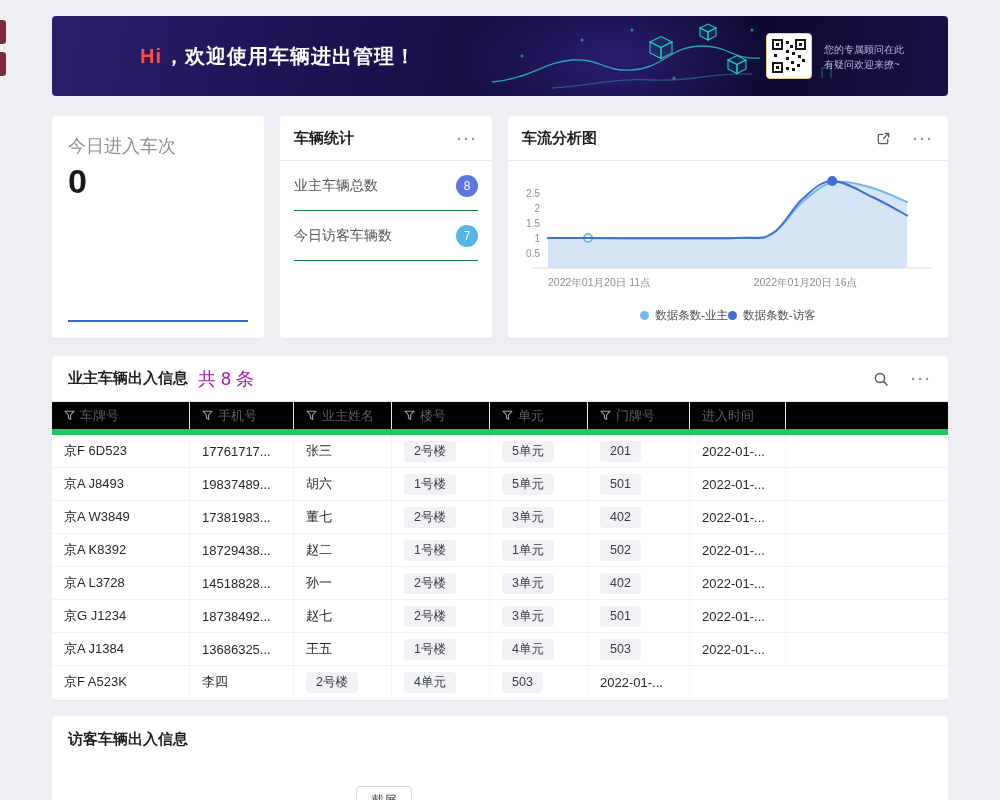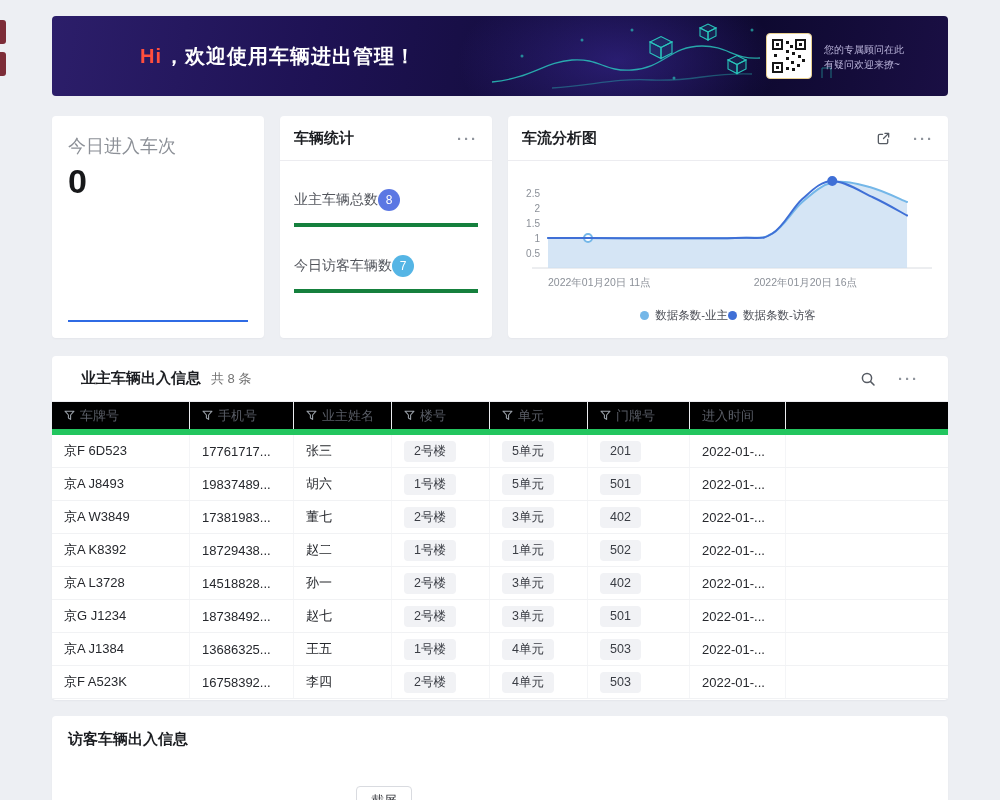--- a/index.html
+++ b/index.html
@@ -29,35 +29,35 @@
   .today-card{left:52px;top:116px;width:212px;height:222px}
   .today-title{padding:18px 16px 0;font-size:18px;color:#8c9097}
   .today-value{padding:4px 16px 0;font-size:34px;font-weight:600;color:#17181a}
   .today-line{position:absolute;left:16px;right:16px;bottom:16px;height:2px;background:#2f6be4}
 
   .stats-card{left:280px;top:116px;width:212px;height:222px}
   .card-head{height:45px;display:flex;align-items:center;padding:0 14px;border-bottom:1px solid #ececf0}
   .card-title{font-size:15px;font-weight:bold;color:#1c1e22}
   .head-right{margin-left:auto;display:flex;align-items:center;gap:22px}
   .more{color:#8f949c;font-size:15px;font-weight:bold;letter-spacing:2px;cursor:pointer;line-height:1}
-  .stats-row{height:50px;display:flex;align-items:center;justify-content:flex-start;margin:16px 14px;border-bottom:4px solid #15803d}
+  .stats-row{height:50px;display:flex;align-items:center;justify-content:space-between;margin:0 14px;border-bottom:1px solid #15803d}
   .stats-label{font-size:14px;color:#52555c}
   .badge{min-width:22px;height:22px;border-radius:50%;color:#fff;font-size:12px;display:flex;align-items:center;justify-content:center}
 
   
   .chart-card{left:508px;top:116px;width:440px;height:222px}
   .chart-svg{position:absolute;left:14px;top:58px}
   .chart-legend{position:absolute;left:0;right:0;top:192px;display:flex;justify-content:center;}
   .legend-item{display:flex;align-items:center;gap:6px;font-size:11.5px;color:#4a4d55}
   .legend-dot{width:9px;height:9px;border-radius:50%}
 
   
   .table-card{left:52px;top:356px;width:896px;height:344px;overflow:hidden}
-  .table-card .card-head{height:46px;padding:0 29px}
-  .count{font-size:13px;color:#737373;margin-left:10px;font-weight:normal}
+  .table-card .card-head{height:46px;padding:0 16px}
+  .count{font-size:18px;color:#a21caf;margin-left:10px;font-weight:normal}
   .thead{display:flex;height:33px;background:#000000;border-bottom:6px solid #22c55e}
   .th{display:flex;align-items:center;gap:5px;padding:0 12px;font-size:13px;color:#595d66;border-right:1px solid #ebecef}
   .tr{display:flex;height:33px;border-bottom:1px solid #f1f2f4;align-items:center;background:#fff}
   .td{padding:0 12px;font-size:13px;color:#26282d;border-right:1px solid #f4f5f7;height:100%;display:flex;align-items:center;overflow:hidden;white-space:nowrap}
   .th:nth-child(1),.td:nth-child(1){width:138px}
   .th:nth-child(2),.td:nth-child(2){width:104px}
   .th:nth-child(3),.td:nth-child(3){width:98px}
   .th:nth-child(4),.td:nth-child(4){width:98px}
   .th:nth-child(5),.td:nth-child(5){width:98px}
   .th:nth-child(6),.td:nth-child(6){width:102px}
@@ -372,21 +372,20 @@
           <span class="pill">4单元</span>
         </div>
         <div class="td">
           <span class="pill">503</span>
         </div>
         <div class="td">2022-01-...</div>
         <div class="td fill"></div>
       </div>
       <div class="tr">
         <div class="td">京F A523K</div>
-        <div class="td">16758392...</div>
         <div class="td">李四</div>
         <div class="td">
           <span class="pill">2号楼</span>
         </div>
         <div class="td">
           <span class="pill">4单元</span>
         </div>
         <div class="td">
           <span class="pill">503</span>
         </div>

